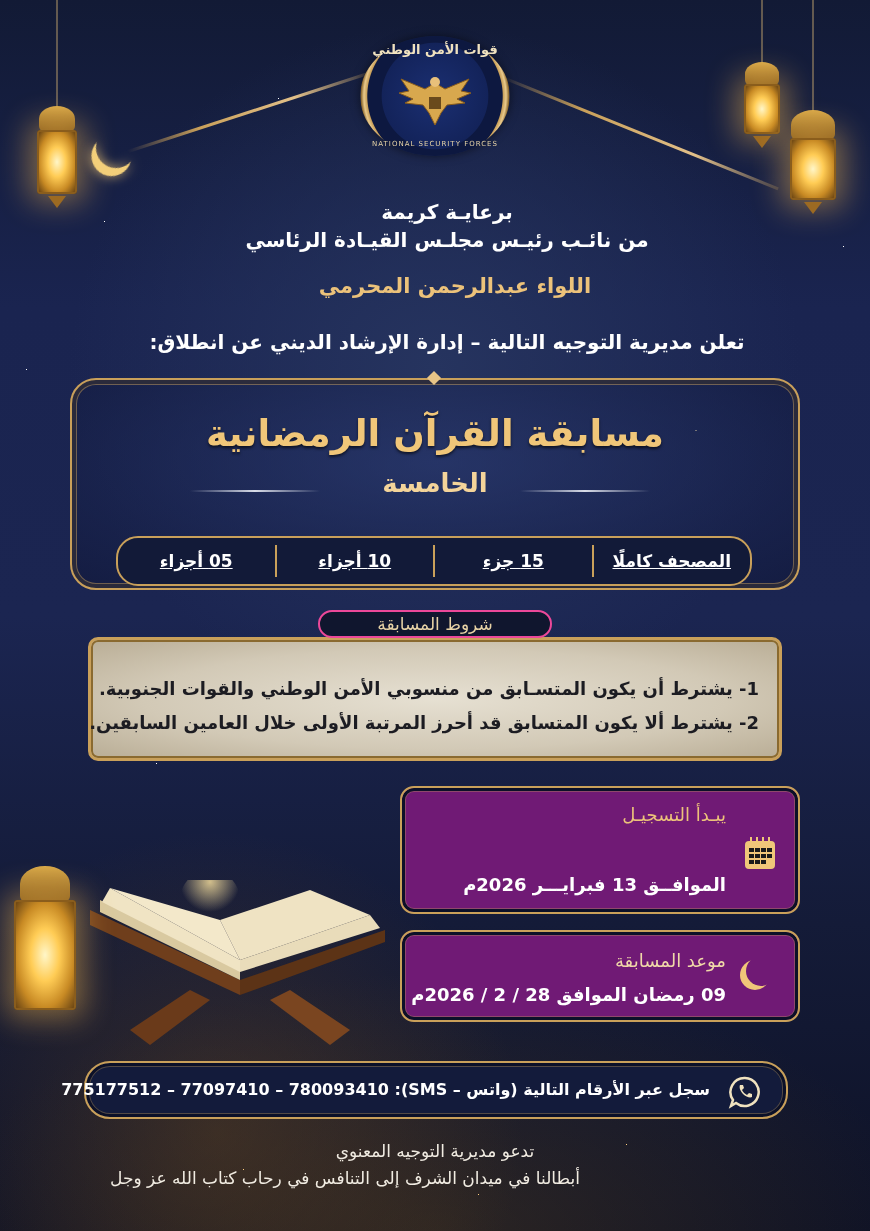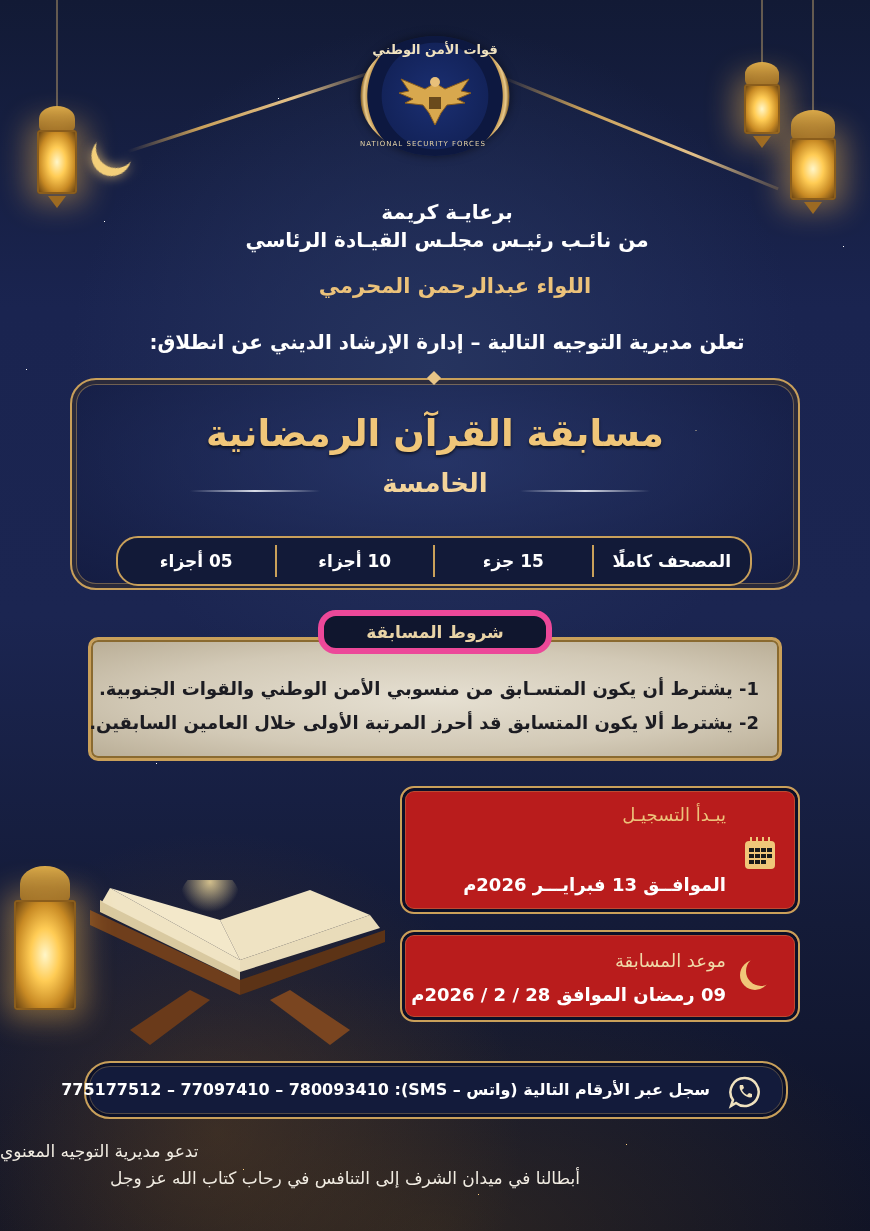--- a/index.html
+++ b/index.html
@@ -48,21 +48,21 @@
     border-left: 9px solid transparent; border-right: 9px solid transparent; border-top: 12px solid #9c6a22; }
 
   .moon { position: absolute; width: 40px; height: 40px; border-radius: 50%; box-shadow: -7px 6px 0 0 #f3cf7a; transform: rotate(-20deg); filter: drop-shadow(0 0 6px rgba(255,210,120,0.8)); }
 
   
   .logo { position: absolute; left: 360px; top: 36px; width: 150px; height: 120px; border-radius: 50%;
     background: radial-gradient(circle at 50% 50%, #1b2f72 0%, #13235a 55%, #0d1840 56%, #0d1840 70%, #c9a05a 71%, #e9c98c 74%, #8a652a 77%, #14214d 78%);
     box-shadow: 0 0 10px rgba(0,0,0,0.5);
   }
   .logo-arc-text { position: absolute; left: 0; right: 0; top: 6px; text-align: center; font-size: 13px; font-weight: bold; color: #f0e2bf; }
-  .logo-bottom-text { position: absolute; left: 0; right: 0; bottom: 8px; text-align: left; font-size: 7px; letter-spacing: 1px; color: #e6d3a6; direction: ltr; }
+  .logo-bottom-text { position: absolute; left: 0; right: 0; bottom: 8px; text-align: center; font-size: 7px; letter-spacing: 1px; color: #e6d3a6; direction: ltr; }
   .eagle { position: absolute; left: 50%; top: 50%; transform: translate(-50%, -45%); }
 
   
   .center-text { position: absolute; left: 12px; width: 870px; text-align: center; }
   .t-sponsor { top: 200px; font-size: 20px; font-weight: bold; color: #fff; }
   .t-vice { top: 228px; font-size: 20px; font-weight: bold; color: #fff; }
   .t-name { top: 274px; font-size: 21px; font-weight: bold; color: #ecc27a; padding-left: 16px; }
   .t-announce { top: 330px; font-size: 20px; font-weight: bold; color: #fff; }
 
   
@@ -71,50 +71,50 @@
     background: radial-gradient(ellipse at 50% 40%, rgba(40,55,110,0.6), rgba(15,22,55,0.6)); }
   .diamond { position: absolute; left: 429px; top: 373px; width: 10px; height: 10px; background: #e7c487; transform: rotate(45deg); }
   .main-title { position: absolute; left: 0; width: 870px; top: 412px; text-align: center; font-size: 37px; font-weight: bold;
     color: #f0c679; text-shadow: 0 2px 3px rgba(0,0,0,0.6); }
   .sub-title { position: absolute; left: 0; width: 870px; top: 468px; text-align: center; font-size: 26px; font-weight: bold; color: #f4d49a; }
   .sub-line { position: absolute; top: 490px; height: 2px; width: 130px; background: linear-gradient(90deg, rgba(200,210,230,0), #d9dde8, rgba(200,210,230,0)); }
 
   .levels-bar { position: absolute; left: 116px; top: 536px; width: 636px; height: 50px;
     border: 2px solid #c9a05a; border-radius: 22px; background: #121a38;
     display: flex; flex-direction: row; align-items: center; }
-  .level { flex: 1; text-align: center; font-size: 17px; font-weight: bold; color: #fff; }
+  .level { flex: 1; text-align: center; font-size: 17px; font-weight: bold; color: #fff; text-decoration: underline; }
   .level-sep { width: 2px; height: 32px; background: #c9a05a; }
 
   
-  .cond-tab { position: absolute; left: 318px; top: 610px; width: 234px; height: 44px; z-index: 3;
-    background: #10162e; border: 6px solid #ec4899; border-radius: 18px; display: flex; align-items: center; justify-content: center;
-    font-size: 17px; color: #e8d3a6; font-weight: bold; }
+  .cond-tab { position: absolute; left: 318px; top: 610px; width: 234px; height: 28px; z-index: 3;
+    background: #10162e; border: 2px solid #ec4899; border-radius: 18px; display: flex; align-items: center; justify-content: center;
+    font-size: 17px; color: #e8d3a6; }
   .cond-box { position: absolute; left: 88px; top: 637px; width: 694px; height: 124px;
     border: 3px solid #c9a05a; border-radius: 10px;
     background: radial-gradient(ellipse at 50% 50%, #e6e0d2 0%, #d2c9b6 60%, #b9ad95 100%);
     box-shadow: inset 0 0 0 2px #8a6a30; }
   .cond-line { position: absolute; right: 118px; font-size: 18px; color: #1c1c22; font-weight: bold; white-space: nowrap; }
 
   
   .info-box { position: absolute; left: 400px; width: 400px; border: 2px solid #c9a05a; border-radius: 14px;
-    background: #b91c1c; box-shadow: inset 0 0 0 3px #0b1028, inset 0 0 0 4px rgba(201,160,90,0.35); }
+    background: #701a75; box-shadow: inset 0 0 0 3px #0b1028, inset 0 0 0 4px rgba(201,160,90,0.35); }
   .info-heading { position: absolute; right: 72px; font-size: 18px; color: #ecc27a; }
   .info-line { position: absolute; right: 72px; font-size: 18px; color: #fff; font-weight: bold; white-space: nowrap; }
   .icon-slot { position: absolute; right: 22px; }
 
   
   .book { position: absolute; left: 90px; top: 880px; width: 300px; height: 170px; }
 
   
   .reg-bar { position: absolute; left: 84px; top: 1061px; width: 704px; height: 58px; border: 2px solid #c9a05a; border-radius: 26px;
     background: #131b3b; box-shadow: inset 0 0 0 3px #0b1028, inset 0 0 0 4px rgba(201,160,90,0.35); }
   .reg-text { position: absolute; right: 76px; top: 17px; font-size: 16px; font-weight: bold; color: #fff; white-space: nowrap; }
   .wa-icon { position: absolute; right: 24px; top: 12px; }
 
-  .footer1 { position: absolute; left: 0; width: 870px; top: 1141px; text-align: left; font-size: 17px; color: #f1ece2; }
+  .footer1 { position: absolute; left: 0; width: 870px; top: 1141px; text-align: center; font-size: 17px; color: #f1ece2; }
   .footer2 { position: absolute; left: 0; width: 690px; top: 1168px; text-align: center; font-size: 17px; color: #f1ece2; }
 </style>
 </head>
 <body>
 
 <div class="stars"></div>
 
 <div class="sweep" style="left:128px; top:150px; width:250px; transform: rotate(-18deg);"></div>
 <div class="sweep" style="left:500px; top:75px; width:300px; transform: rotate(22deg);"></div>
 

